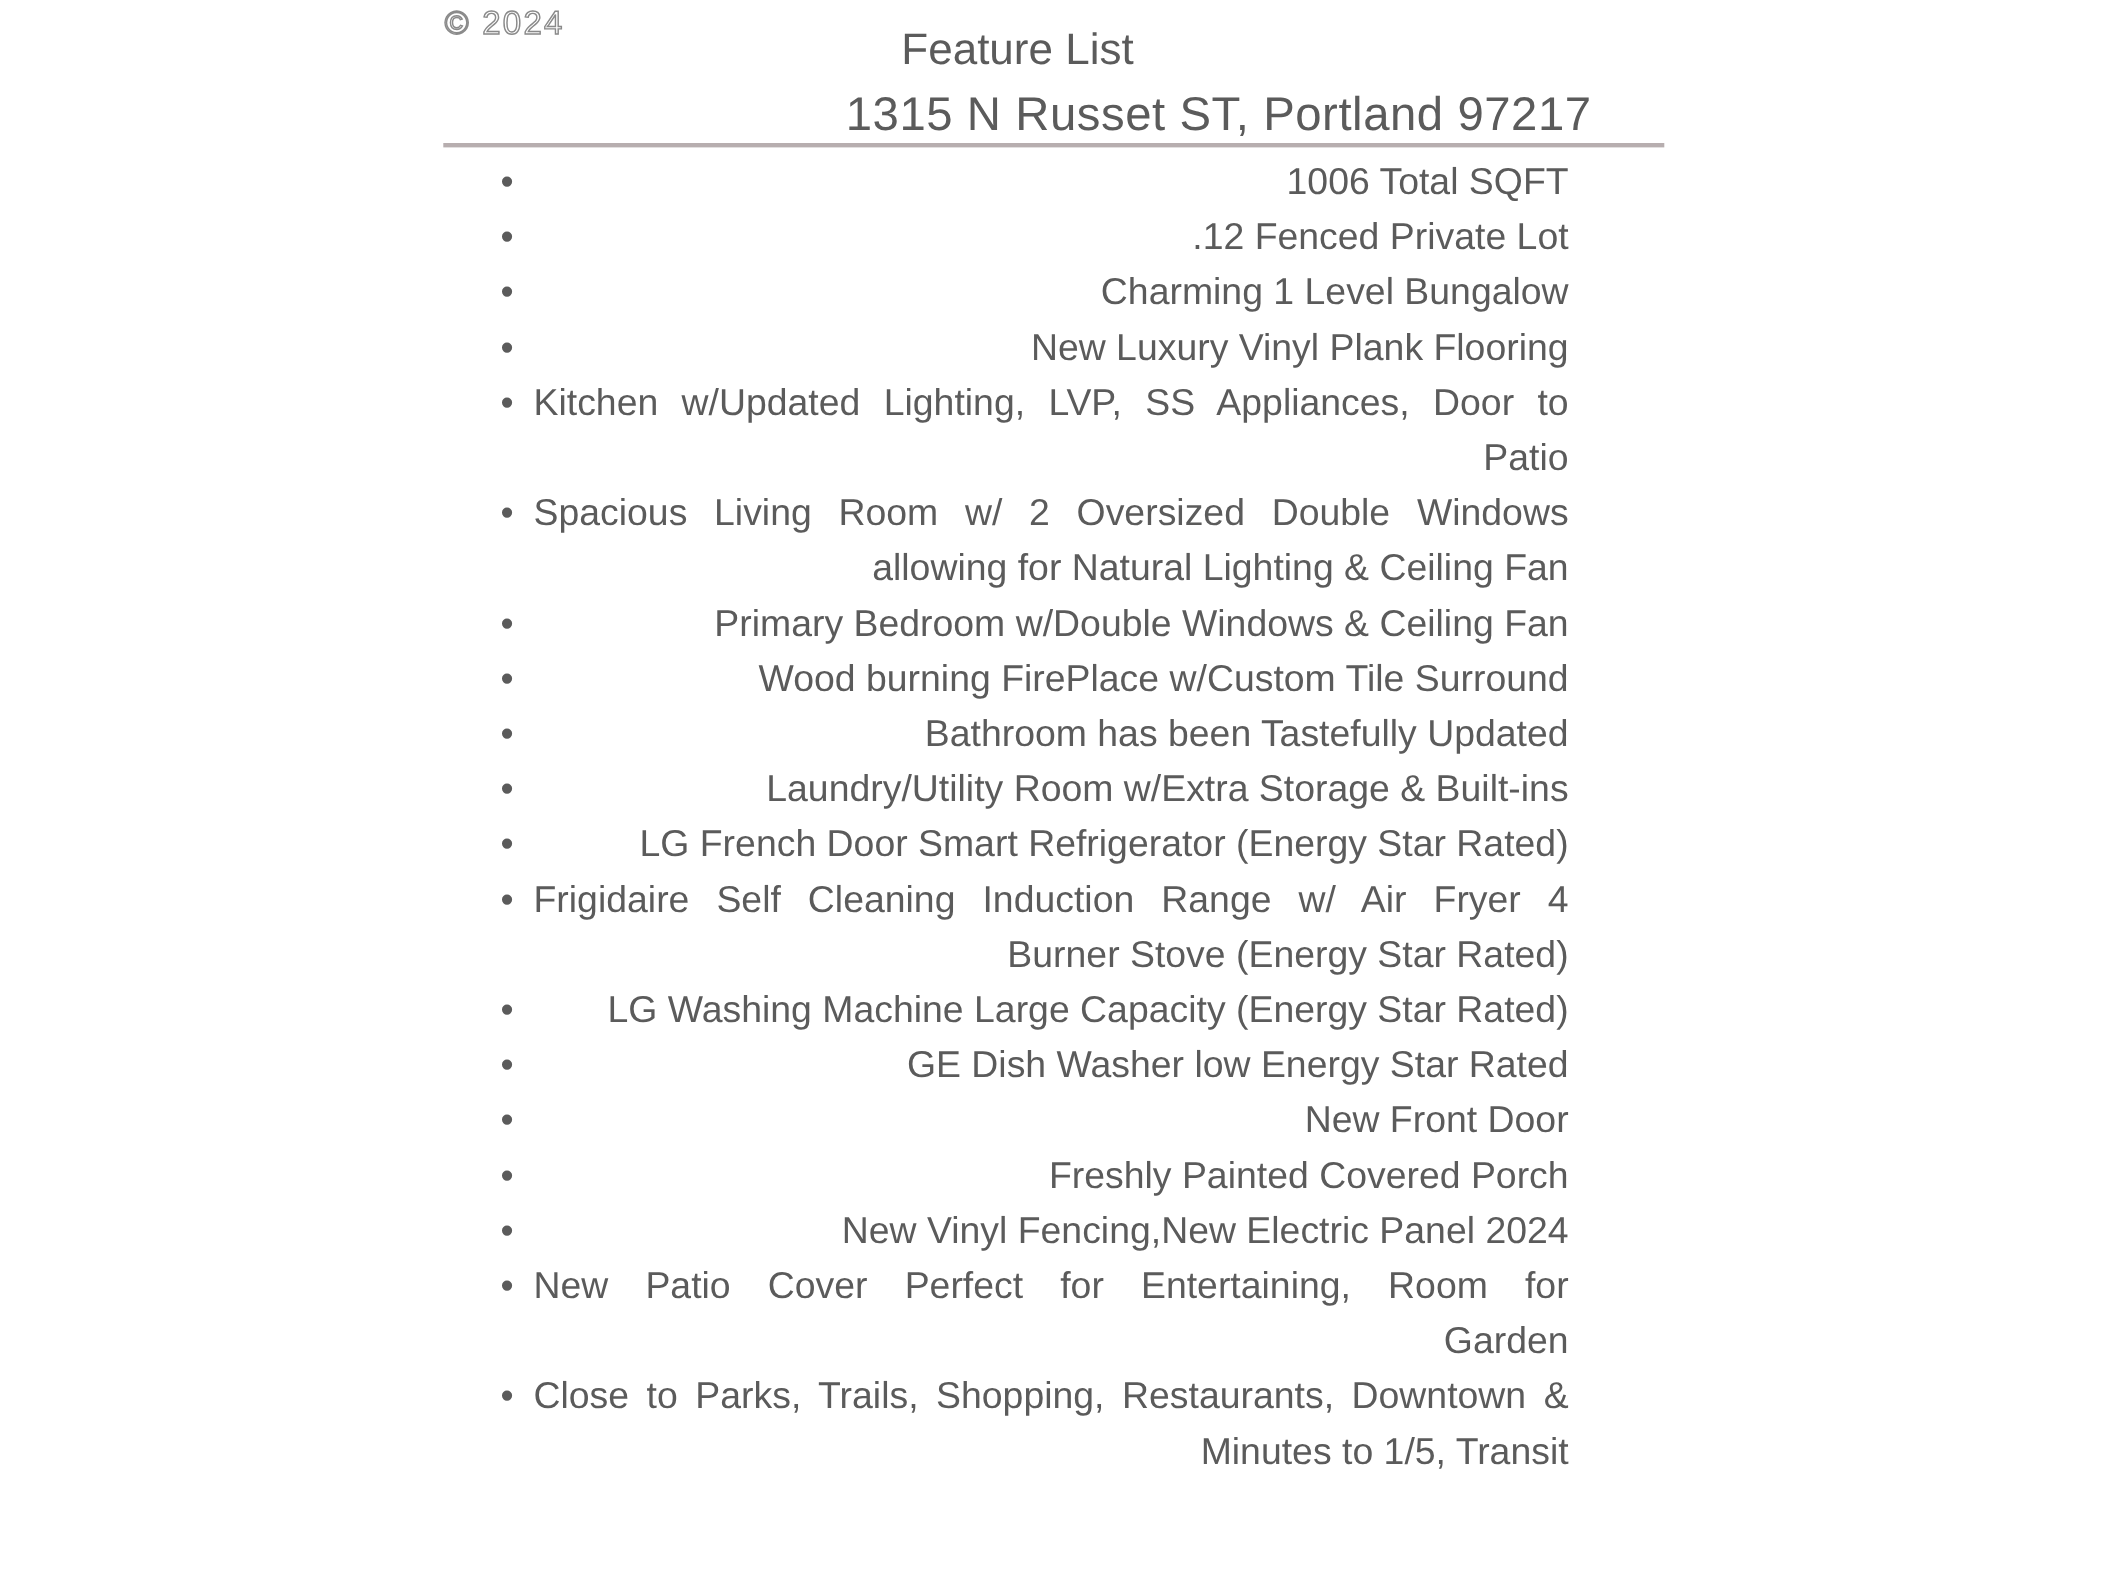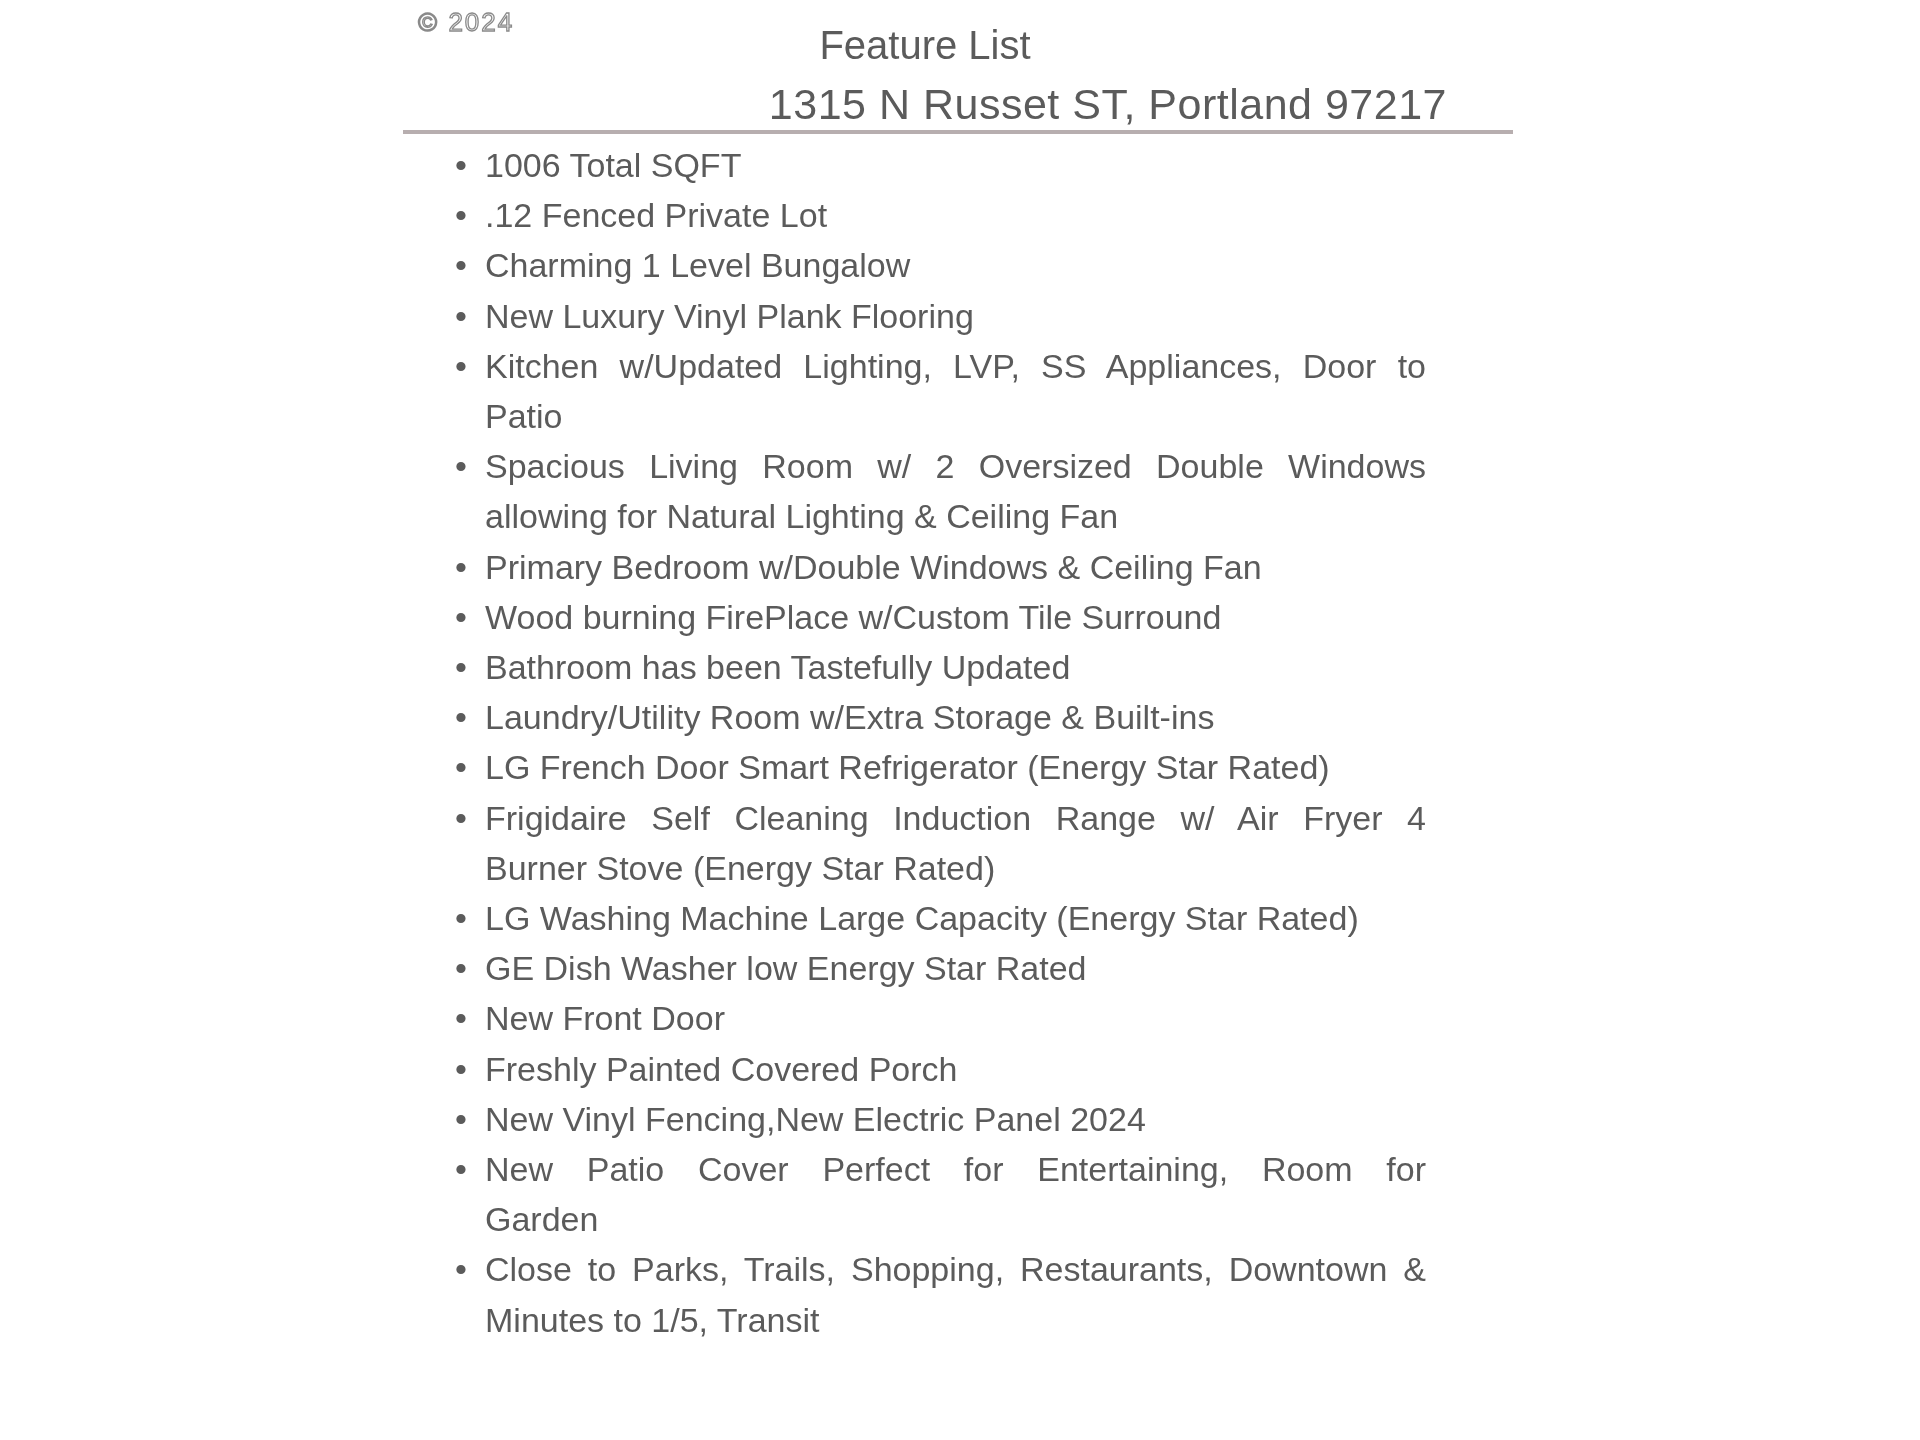--- a/index.html
+++ b/index.html
@@ -13,23 +13,23 @@
     width: 1920px;
     height: 1440px;
     background: #ffffff;
     overflow: hidden;
     position: relative;
     font-family: "Liberation Sans", sans-serif;
     color: var(--text);
   }
   .watermark {
     position: absolute;
-    left: 418px;
+    left: 404px;
     top: 0px;
-    font-size: 26px;
+    font-size: 30px;
     line-height: 44px;
     letter-spacing: 2px;
     color: transparent;
     -webkit-text-stroke: 1.3px var(--watermark);
     white-space: nowrap;
   }
   .title-block {
     position: absolute;
     left: 403px;
     top: 0;
@@ -84,21 +84,21 @@
     padding-left: 32px;
   }
   ul.features li::before {
     content: "\2022";
     position: absolute;
     left: 2px;
     top: 0;
     font-size: 34px;
     color: var(--text);
   }
-  .line { text-align: left; }
+  .line { text-align: right; }
   .line.just {
     text-align: justify;
     text-align-last: justify;
   }
 </style>
 </head>
 <body>
 
 <div class="watermark">© 2024</div>
 

